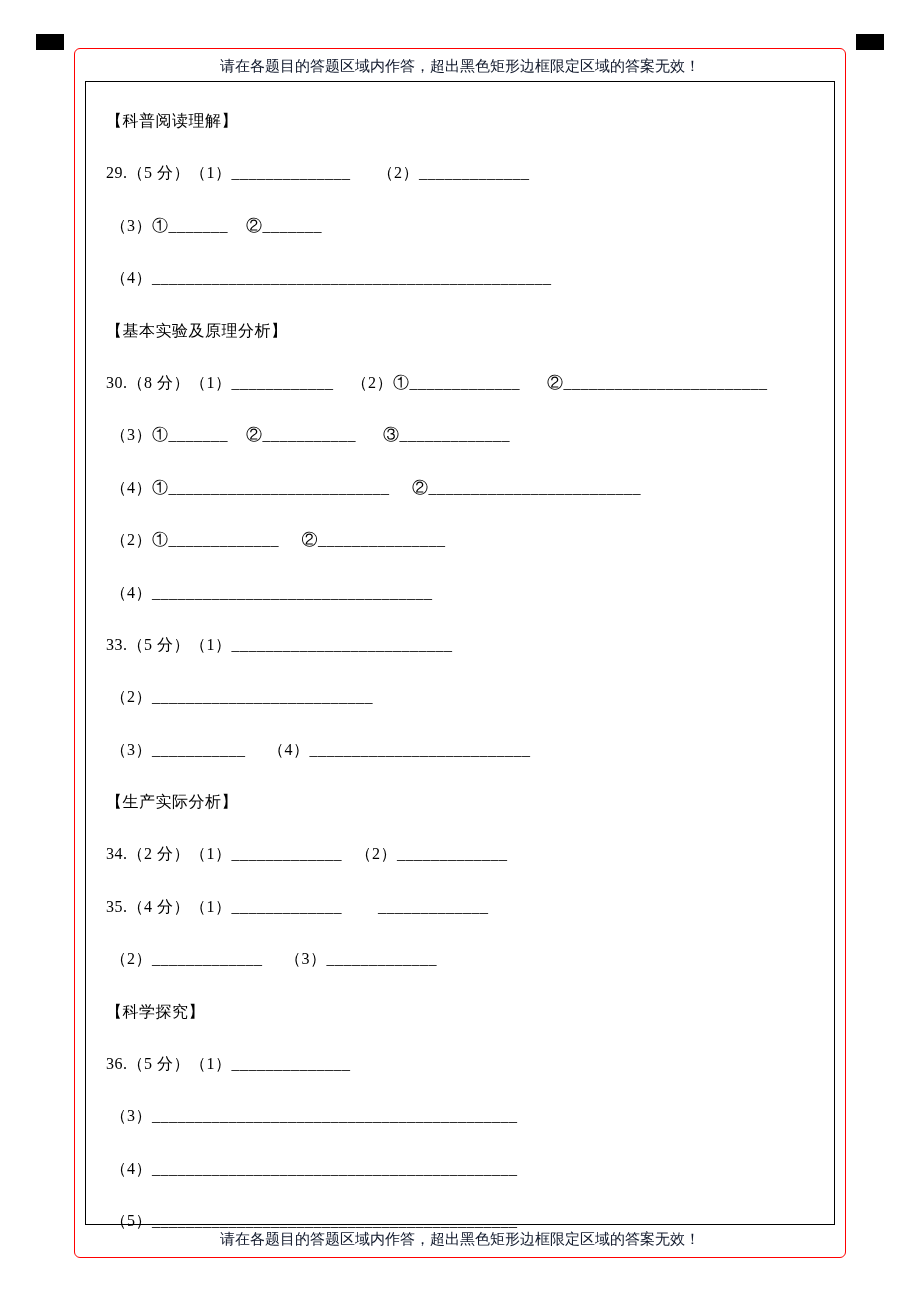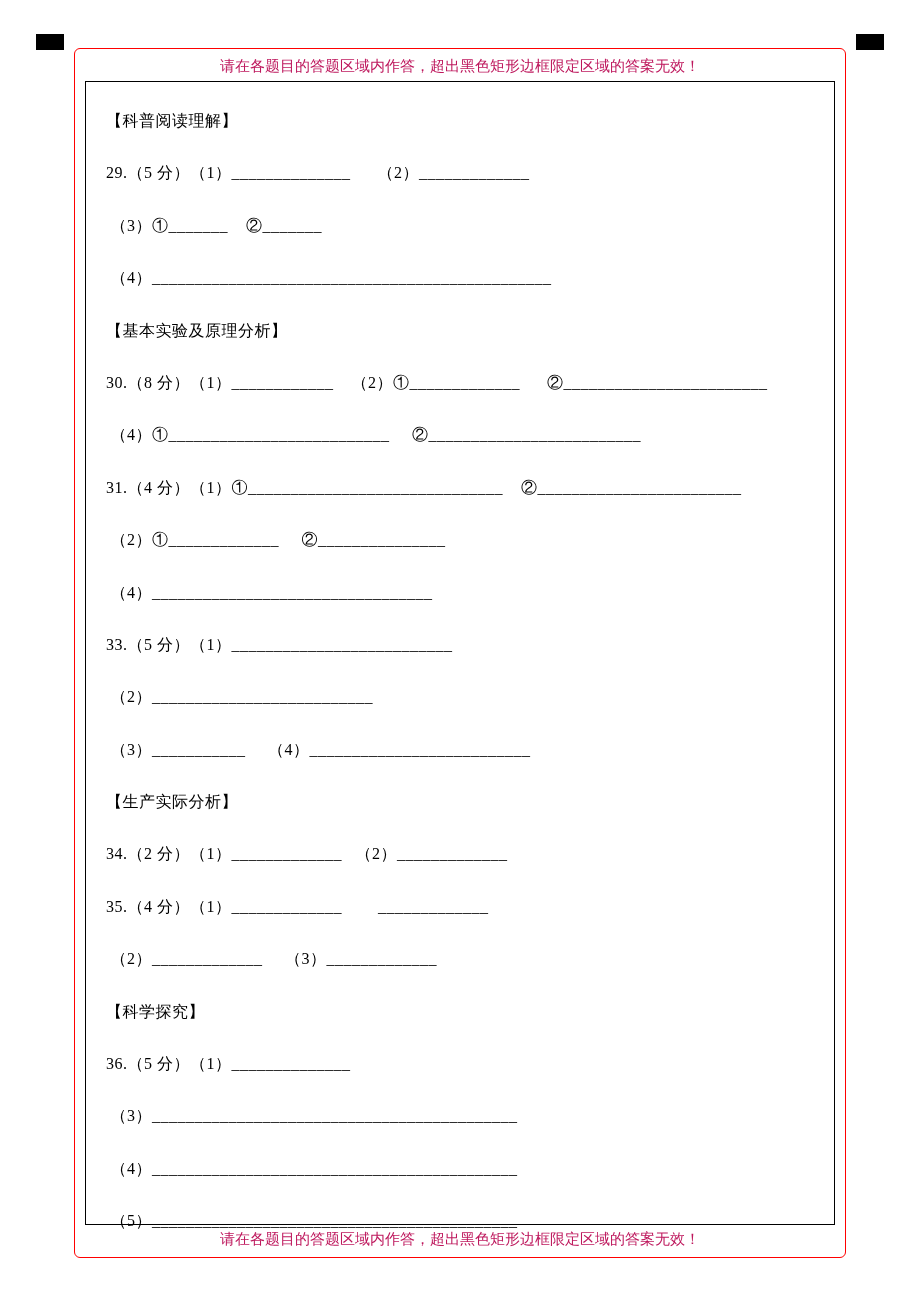--- a/index.html
+++ b/index.html
@@ -25,21 +25,21 @@
     .page-frame {
       position: absolute;
       top: 48px;
       left: 74px;
       width: 772px;
       height: 1210px;
       border: 1.5px solid #ff0000;
       border-radius: 6px;
     }
     .warning {
-      color: #be185d;
+      color: #0f172a;
       font-size: 15px;
       text-align: center;
       position: absolute;
       left: 0;
       right: 0;
     }
     .warning.top { top: 8px; }
     .warning.bottom { bottom: 8px; }
     .answer-area {
       position: absolute;
@@ -72,22 +72,22 @@
   <div class="warning top">请在各题目的答题区域内作答，超出黑色矩形边框限定区域的答案无效！</div>
 
   <div class="answer-area">
     <p class="line section-title">【科普阅读理解】</p>
     <p class="line">29.（5 分）（1）______________      （2）_____________</p>
     <p class="line"> （3）①_______    ②_______</p>
     <p class="line"> （4）_______________________________________________</p>
 
     <p class="line section-title">【基本实验及原理分析】</p>
     <p class="line">30.（8 分）（1）____________    （2）①_____________      ②________________________</p>
+    <p class="line"> （3）①_______    ②___________      ③_____________</p>
     <p class="line"> （4）①__________________________     ②_________________________</p>
-    <p class="line">31.（4 分）（1）①______________________________    ②________________________</p>
     <p class="line"> （2）①_____________     ②_______________</p>
     <p class="line"> （4）_________________________________</p>
     <p class="line">33.（5 分）（1）__________________________</p>
     <p class="line"> （2）__________________________</p>
     <p class="line"> （3）___________     （4）__________________________</p>
 
     <p class="line section-title">【生产实际分析】</p>
     <p class="line">34.（2 分）（1）_____________   （2）_____________</p>
     <p class="line">35.（4 分）（1）_____________        _____________</p>
     <p class="line"> （2）_____________     （3）_____________</p>

